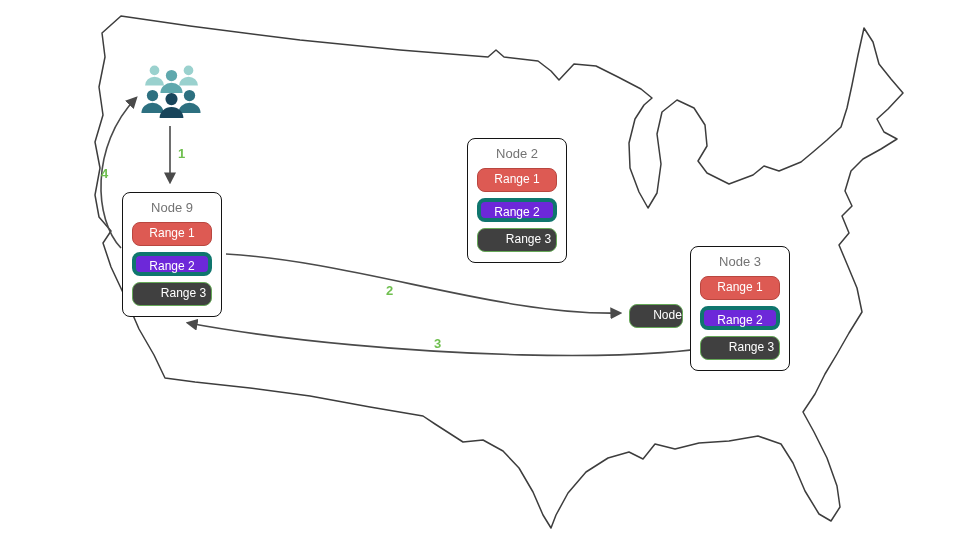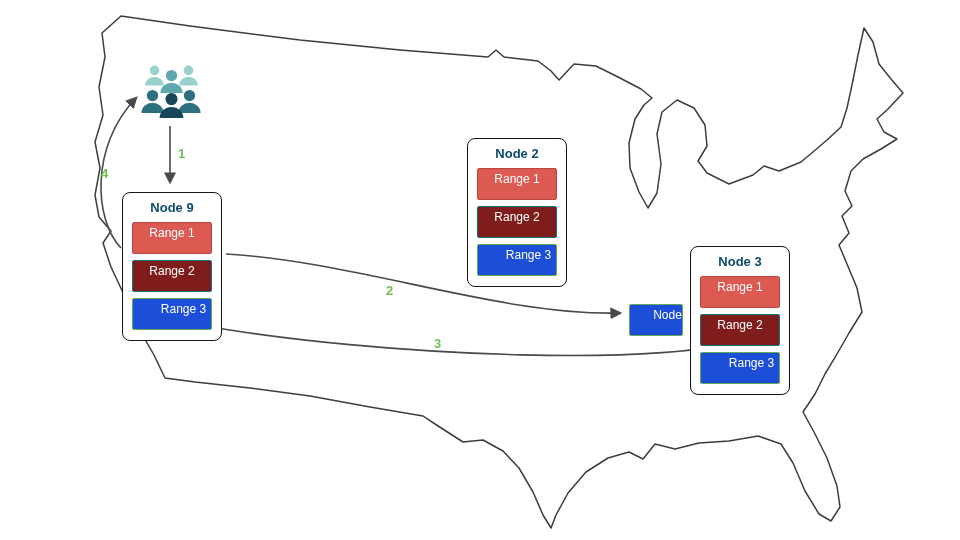--- a/index.html
+++ b/index.html
@@ -6,28 +6,28 @@
   .stage{
     position:relative;width:960px;height:540px;overflow:hidden;
     font-family:"Liberation Sans",sans-serif;background:#fff;
   }
   .map-svg{position:absolute;left:0;top:0;width:960px;height:540px;}
   .node{
     position:absolute;background:#fff;border:1.6px solid #141414;border-radius:8px;
     padding:7px 10px 10px;display:flex;flex-direction:column;align-items:center;gap:6px;
     box-sizing:border-box;z-index:3;
   }
-  .node-title{font-weight:bold;font-size:13px;color:#0c4a6e;margin-bottom:1px;}
+  .node-title{font-weight:normal;font-size:13px;color:#737373;margin-bottom:1px;}
   .badge{
-    width:80px;height:32px;line-height:20px;text-align:center;color:#fff;
-    font-size:12px;border-radius:2px;box-sizing:border-box;
+    width:80px;height:24px;line-height:20px;text-align:center;color:#fff;
+    font-size:12px;border-radius:8px;box-sizing:border-box;
   }
   .badge.red{background:#dd5a53;border:1px solid #b9463f;}
-  .badge.blue{background:#7f1d1d;border:1px solid #0f766e;}
-  .badge.green{background:#1d4ed8;border:1px solid #65a857;padding-left:23px;}
+  .badge.blue{background:#6d28d9;border:4px solid #0f766e;}
+  .badge.green{background:#404040;border:1px solid #65a857;padding-left:23px;}
   .lease{
     position:absolute;left:629px;top:304px;width:54px;z-index:3;
   }
   .step{
     position:absolute;font-weight:bold;font-size:13px;color:#6fbf4f;z-index:4;
   }
 </style>
 </head>
 <body>
 

